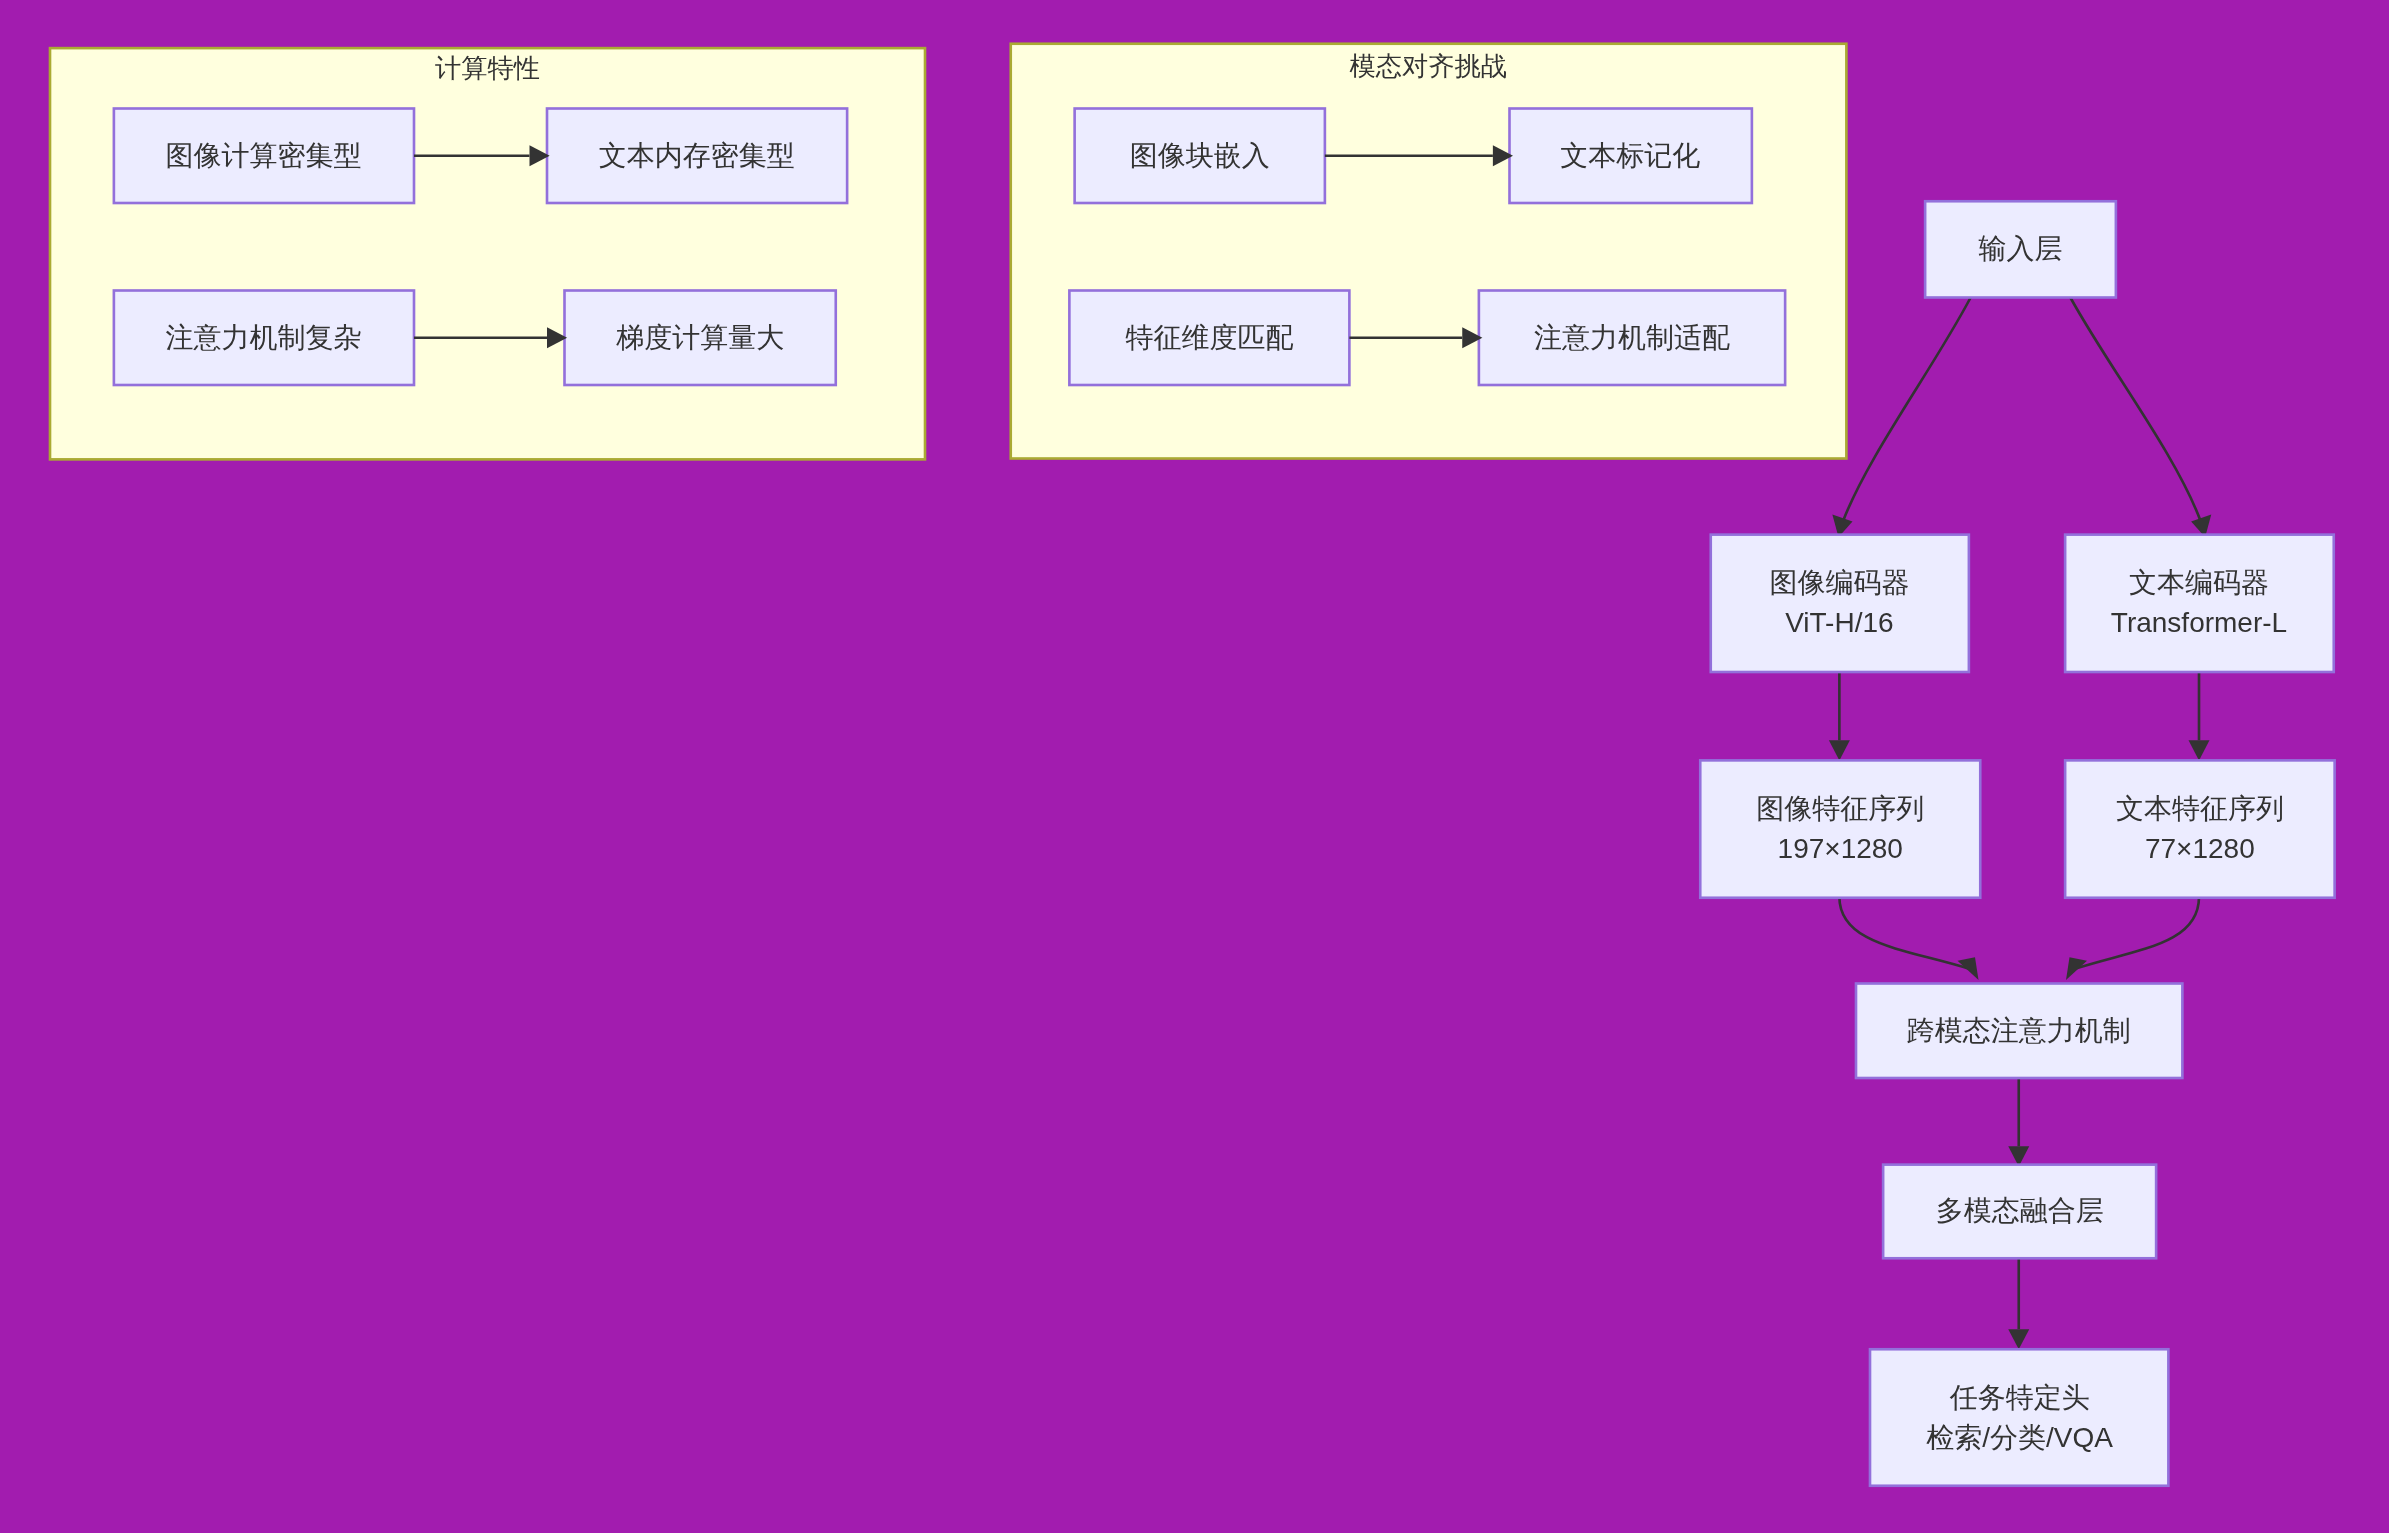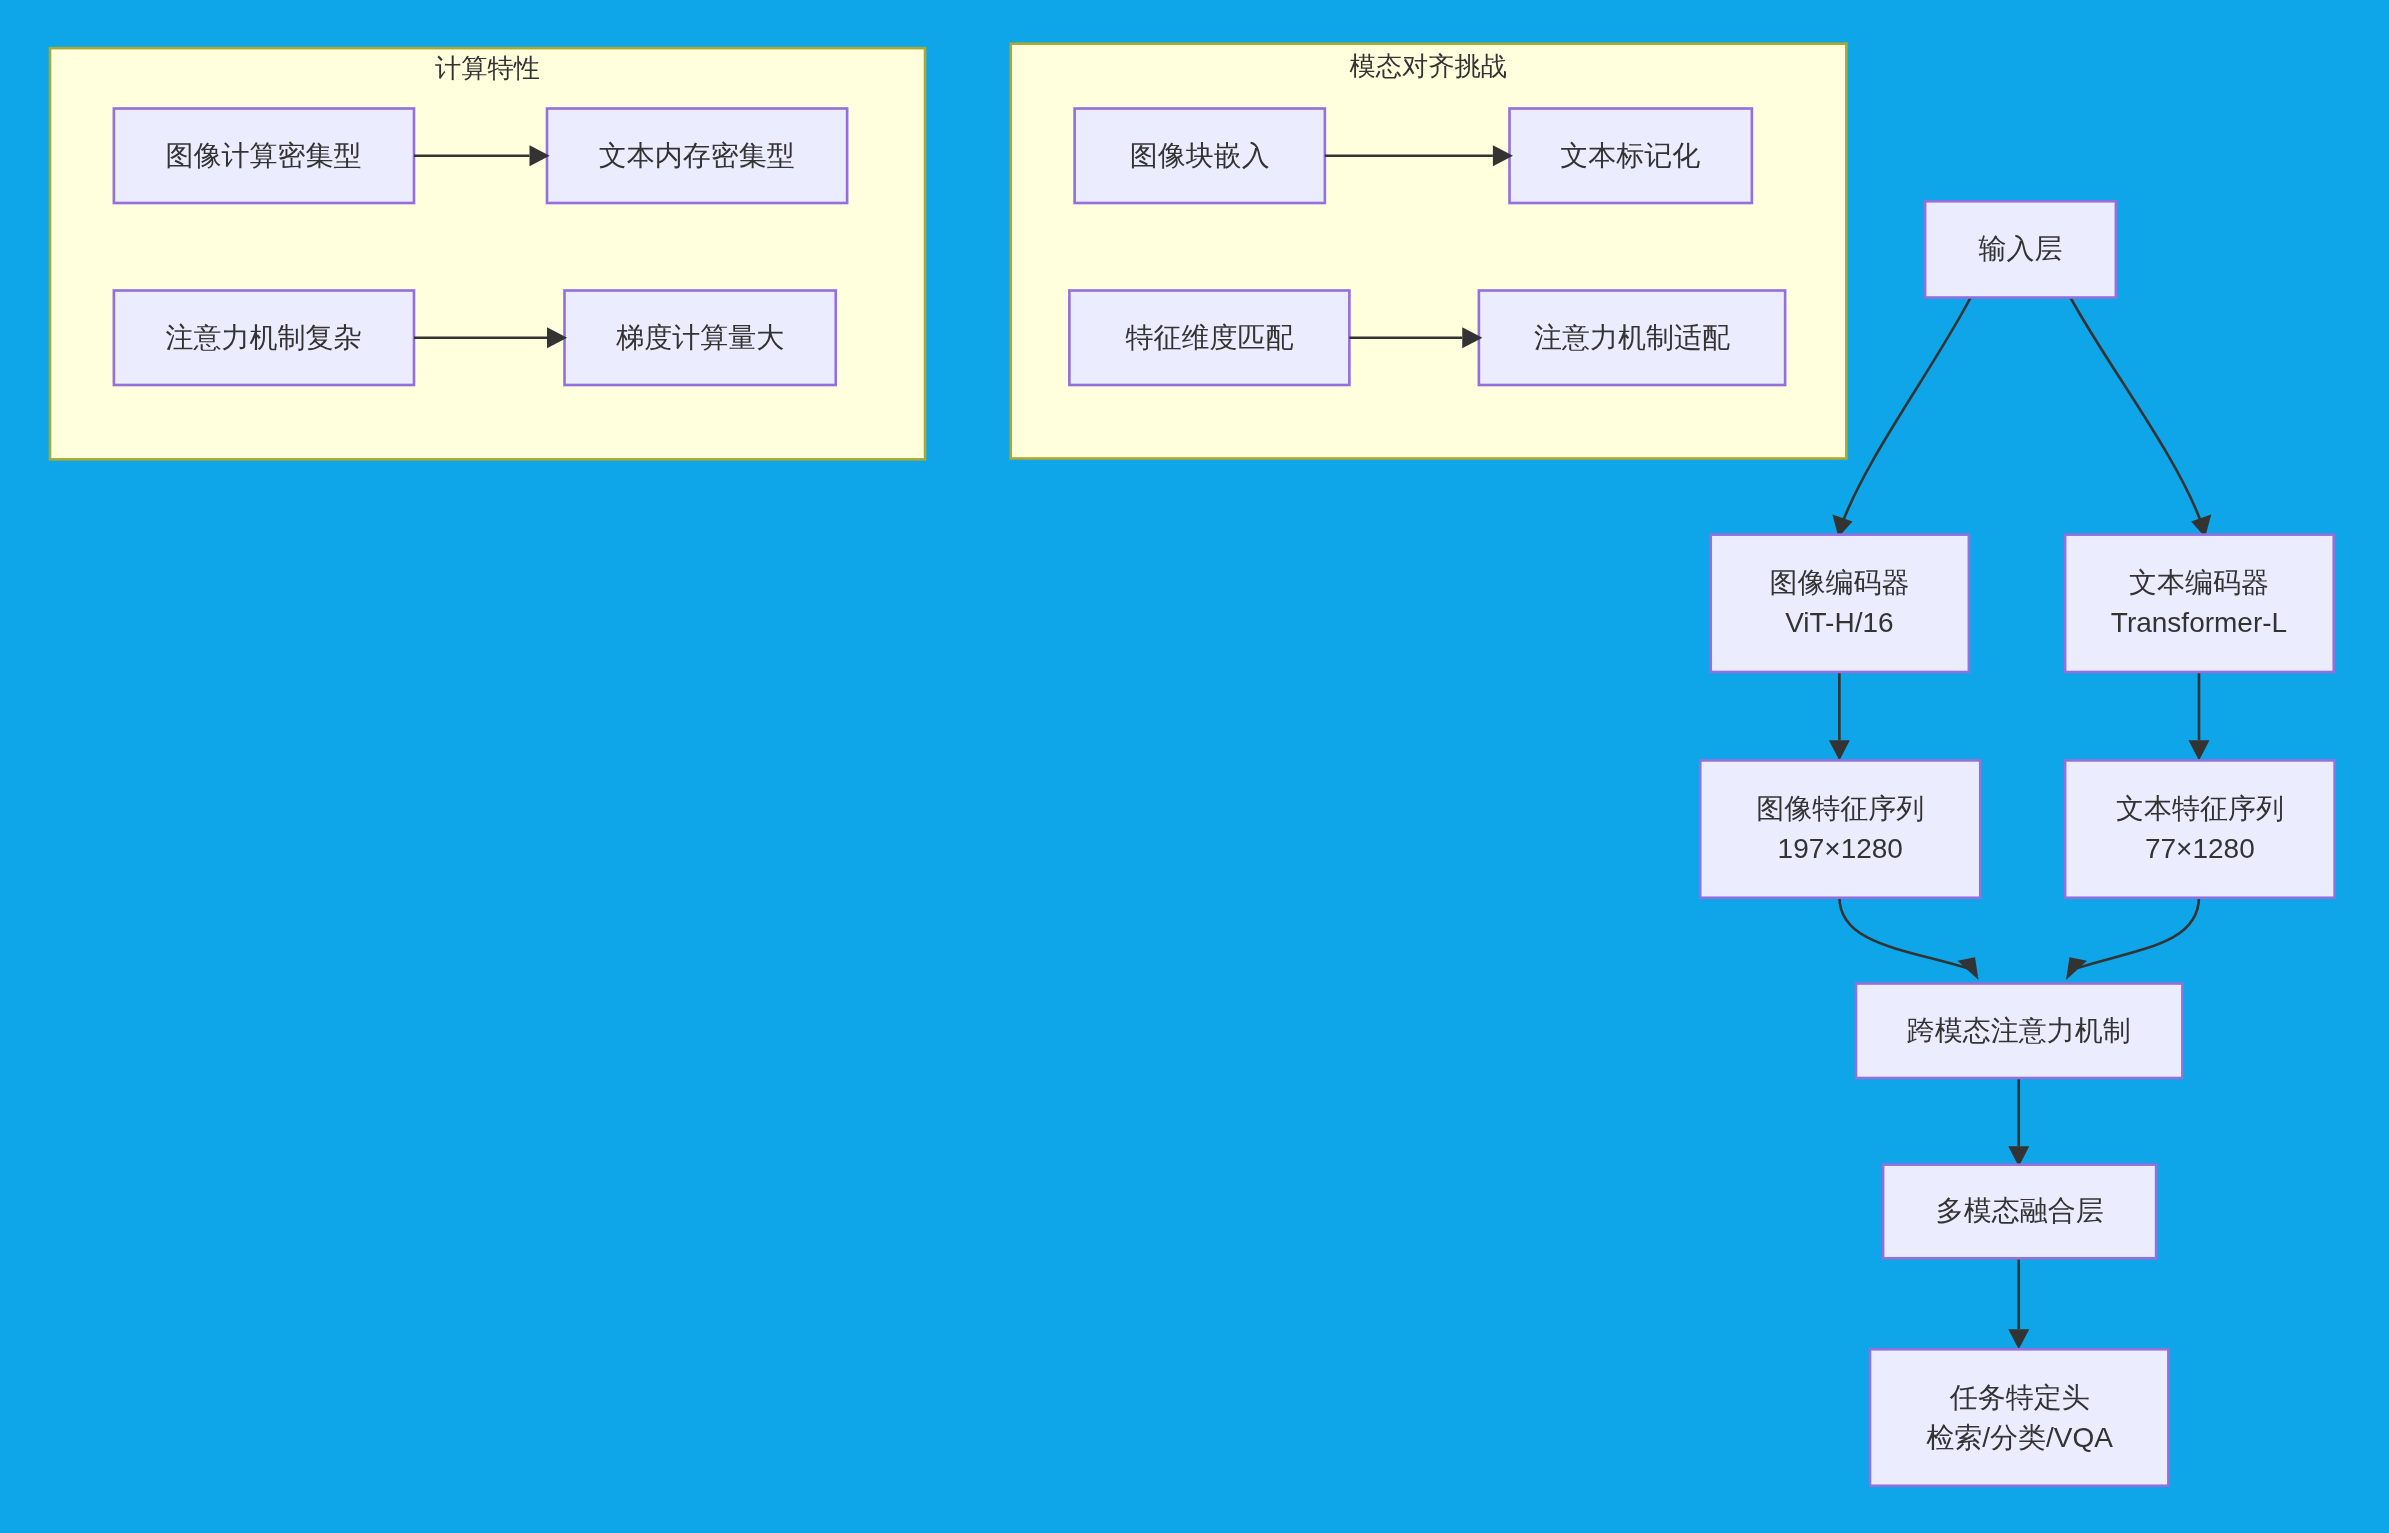--- a/index.html
+++ b/index.html
@@ -10,21 +10,21 @@
   body {
     width: 2389px;
     height: 1533px;
     font-family: "Liberation Sans", "DejaVu Sans", sans-serif;
     overflow: hidden;
   }
   #diagram-root {
     position: relative;
     width: 2389px;
     height: 1533px;
-    background: #0ea5e9;
+    background: #a21caf;
   }
   svg.diagram-svg {
     position: absolute;
     top: 0;
     left: 0;
     width: 2389px;
     height: 1533px;
   }
   .cluster-rect {
     fill: #ffffde;

